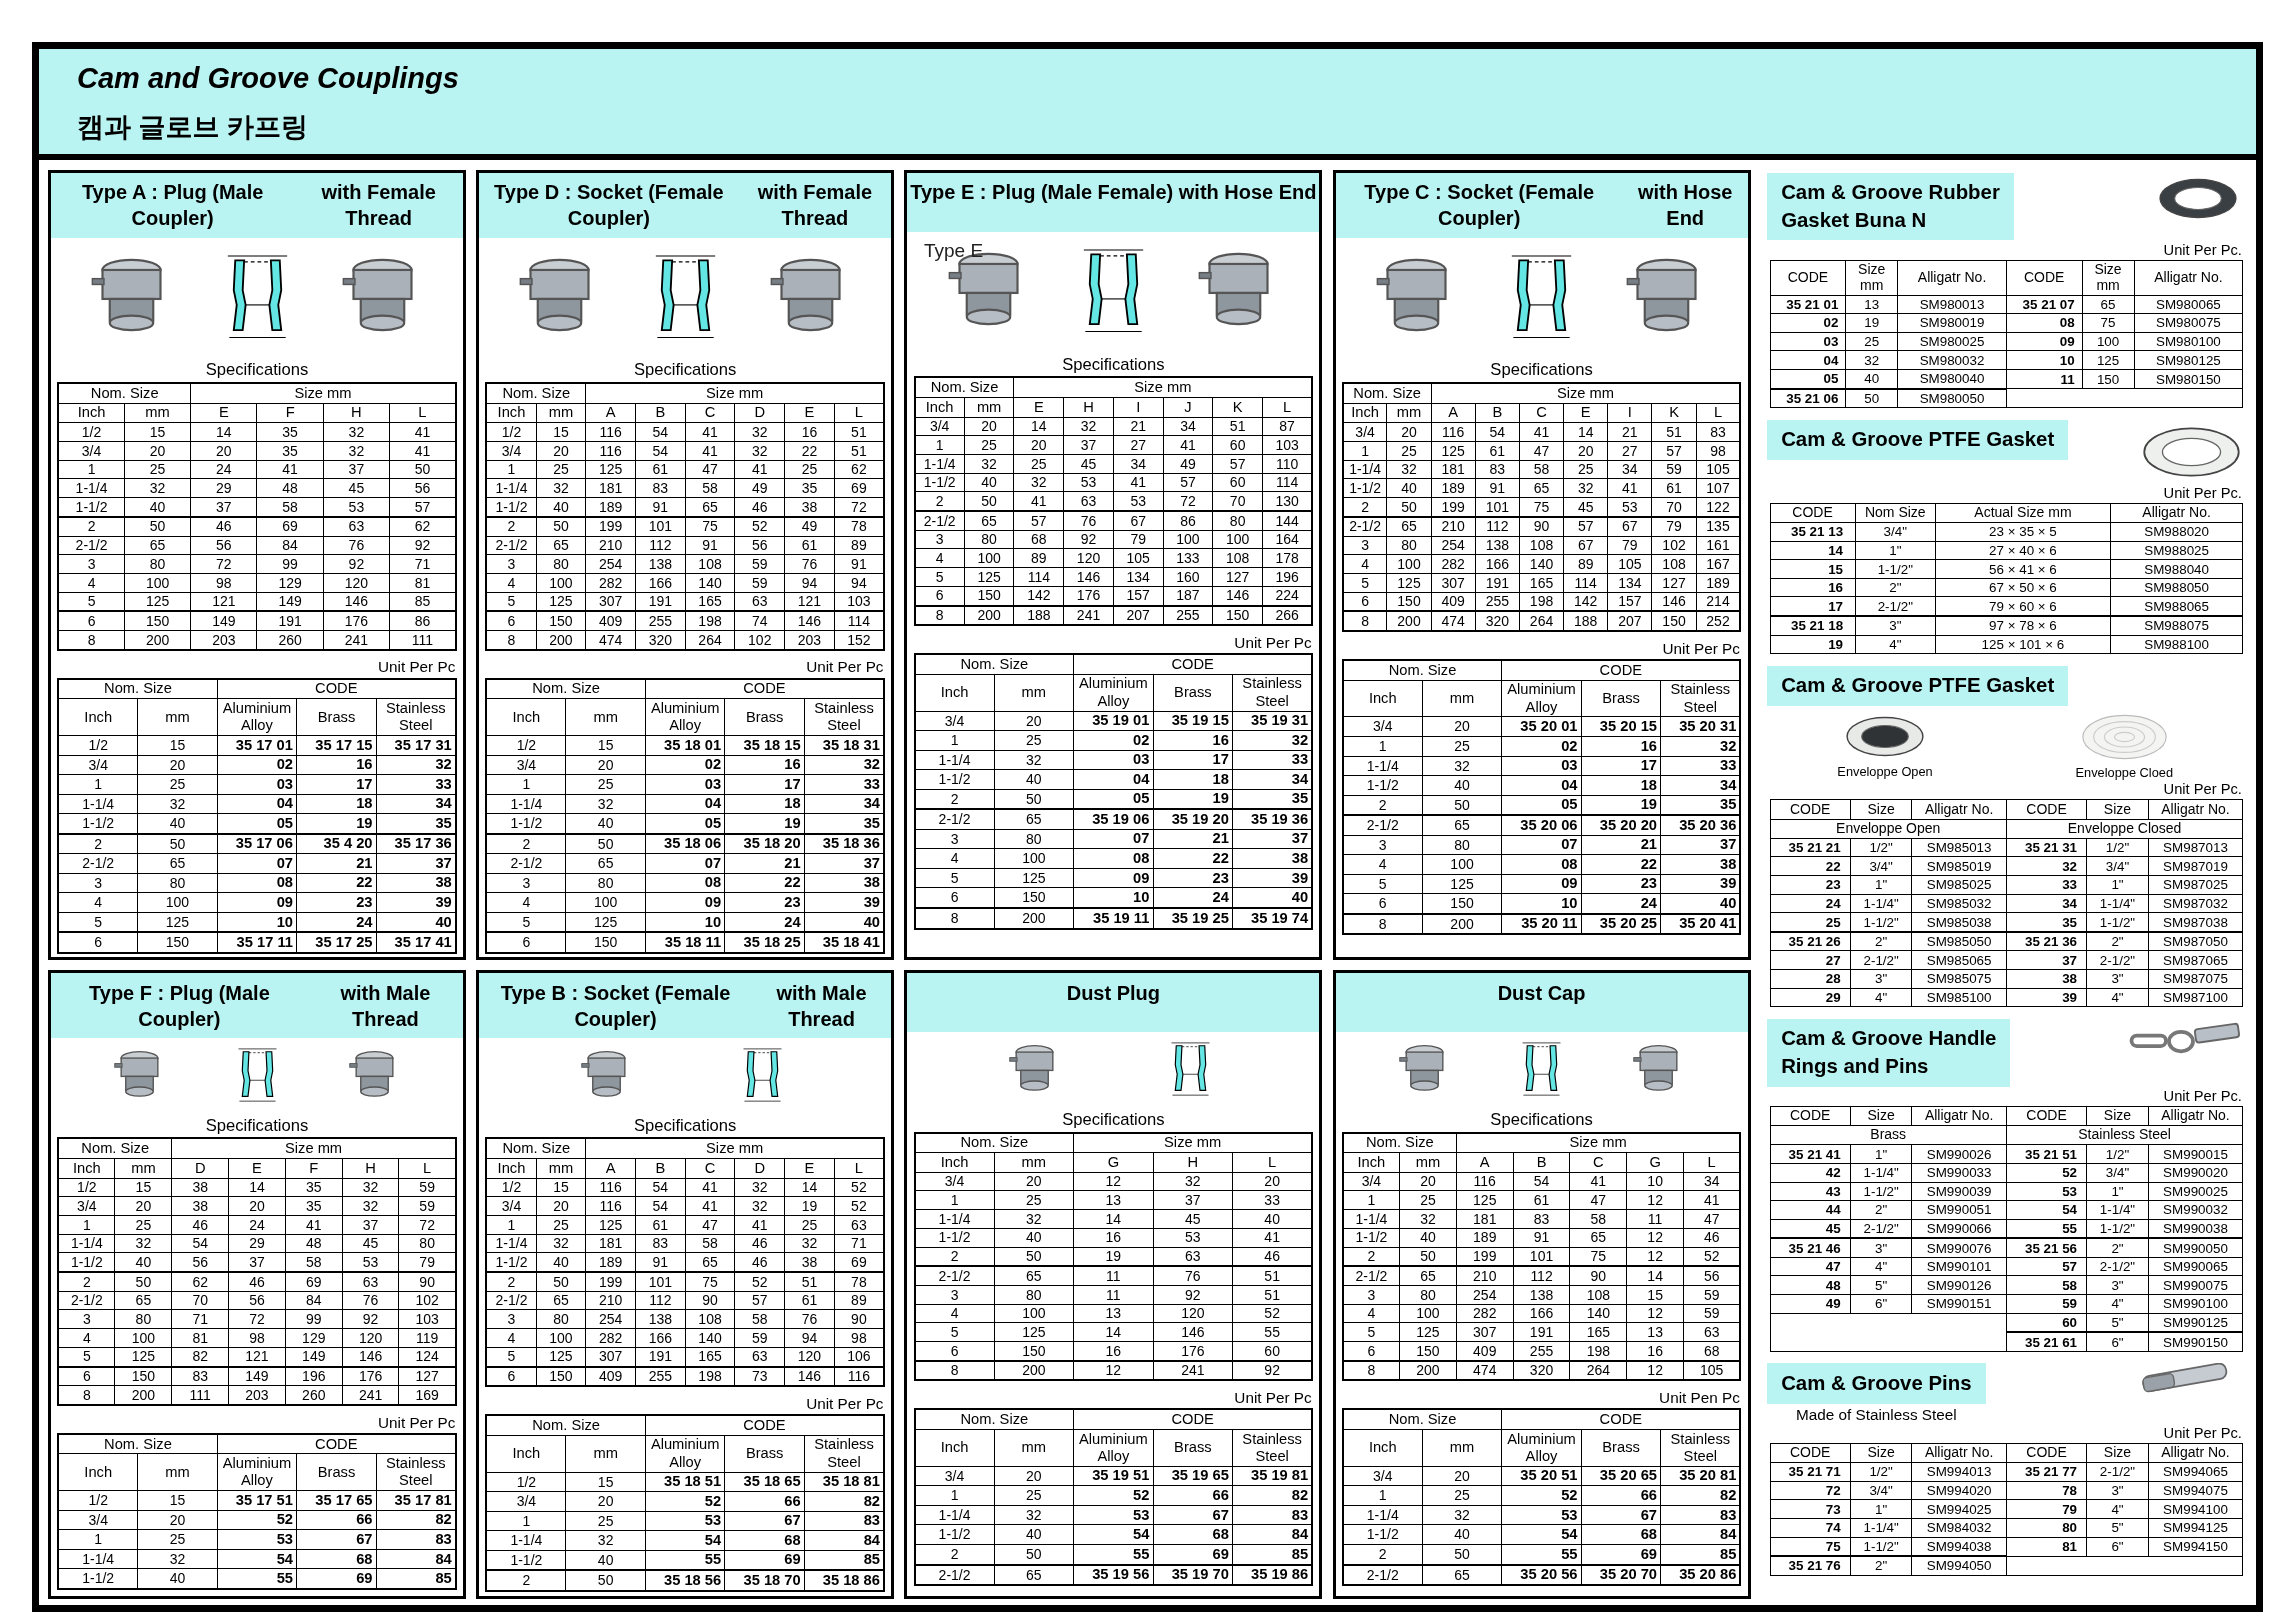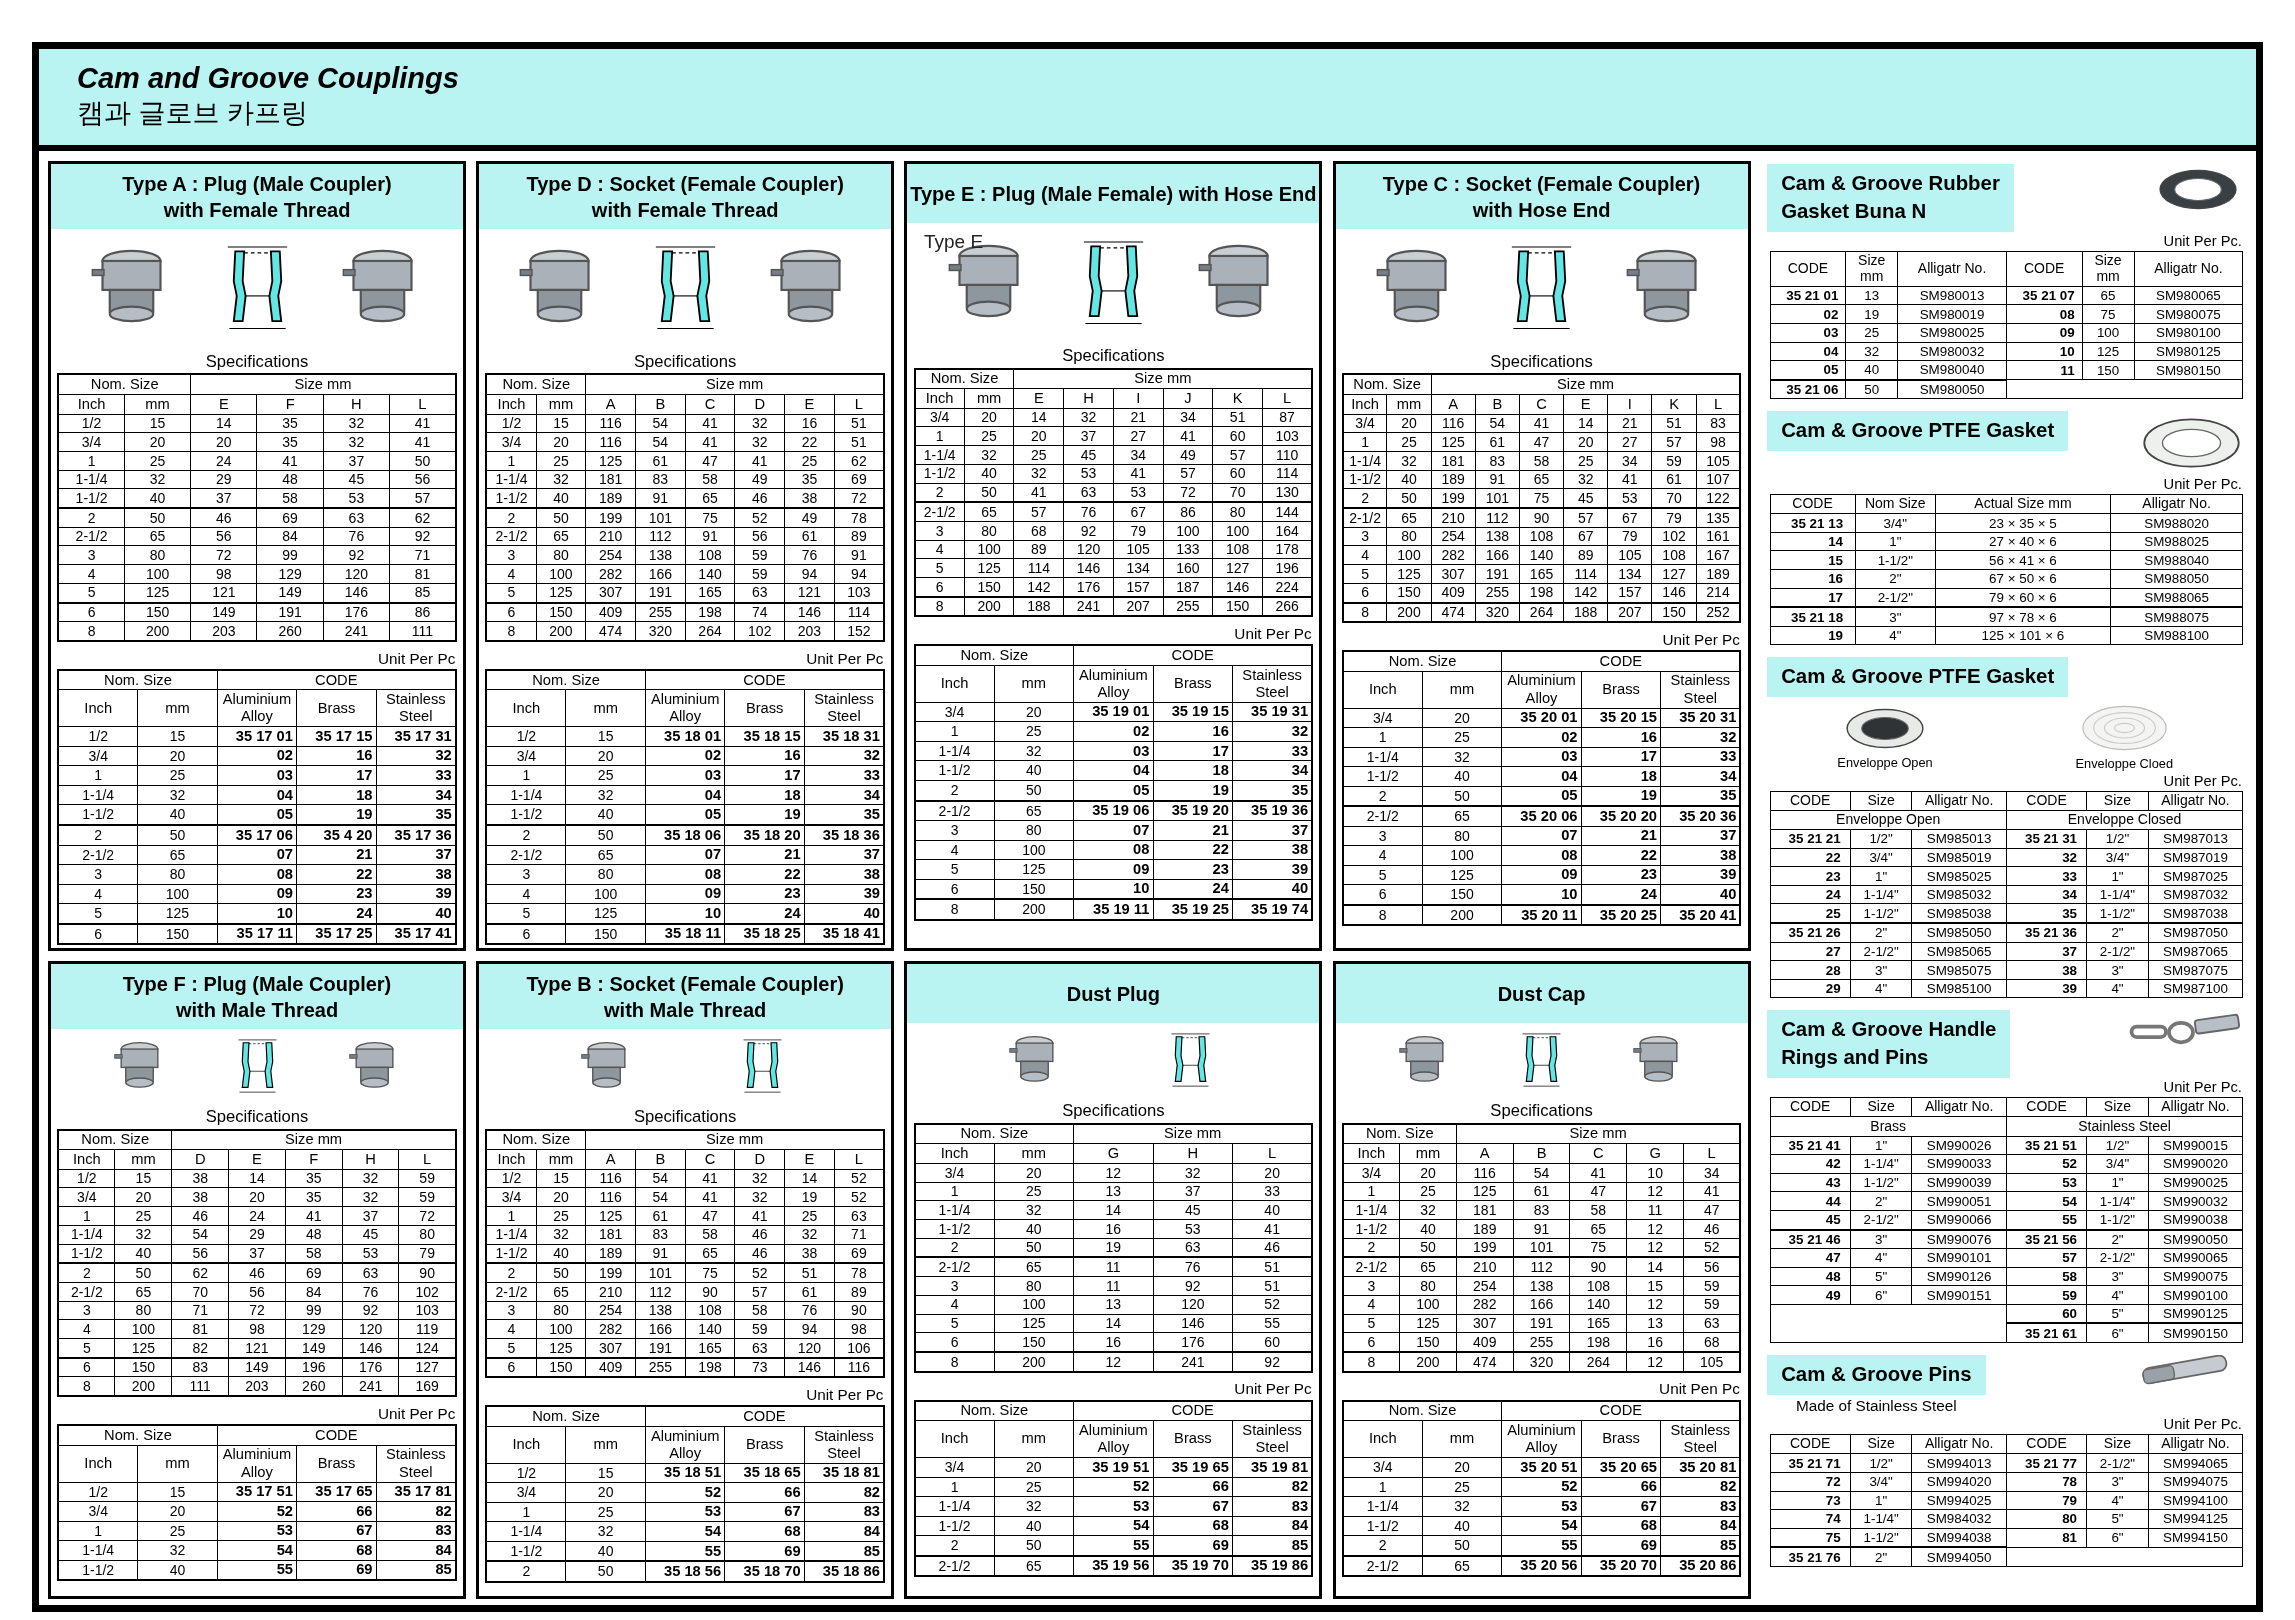--- a/index.html
+++ b/index.html
@@ -3,29 +3,29 @@
 <meta charset="utf-8">
 <style>
   :root{ --cyan:#b9f4f2; --dcyan:#63e6e4; }
   *{box-sizing:border-box}
   html,body{margin:0;padding:0;background:#fff}
   body{width:2295px;height:1621px;font-family:"Liberation Sans",sans-serif;color:#000}
   .page{width:2295px;height:1621px;padding:42px 32px 9px}
   .frame{border:7.7px solid #000;height:100%;display:flex;flex-direction:column;background:#fff}
   .header{background:var(--cyan);border-bottom:6.4px solid #000;display:flex;gap:77px;padding:12.8px 0 9px 38px;flex:0 0 102px}
   .h-en{font-size:29px;font-weight:700;font-style:italic}
-  .h-ko{font-size:27px;font-weight:400;margin-top:0}
+  .h-ko{font-size:27px;font-weight:700;margin-top:14px}
   .h-sub{font-size:20px;line-height:1.45;padding-top:2.6px}
   .h-ja{display:inline-block;min-width:275px}
   .content{flex:1;display:grid;grid-template-columns:418px 418px 418px 418px 1fr;gap:10.2px;padding:10.2px 9px 6.4px;min-height:0}
   .pcol{display:flex;flex-direction:column;gap:10.2px;min-height:0}
   .panel{border:3.2px solid #000;display:flex;flex-direction:column;overflow:hidden;background:#fff}
   .panel.r1{flex:0 0 790px}
   .panel.r2{flex:1}
-  .ptitle{background:var(--cyan);text-align:center;font-weight:700;font-size:20px;line-height:1.3;padding:6.4px 0;min-height:59px;display:flex;flex-direction:column;justify-content:center}
+  .ptitle{background:var(--cyan);text-align:center;font-weight:700;font-size:20px;line-height:1.3;padding:6.4px 0;min-height:59px;display:flex;flex-direction:row;justify-content:center}
   .figs{display:flex;align-items:center;justify-content:space-evenly;position:relative;flex:0 0 auto}
   .r1 .figs{height:120px}
   .r2 .figs{height:75px}
   .flabel{position:absolute;left:16.6px;top:8px;font-size:19px;color:#222}
   .speccap{text-align:center;font-size:16.6px;margin:2.6px 0 1.9px}
   table{border-collapse:collapse;margin:0 auto;table-layout:fixed}
   .tbl{width:97%;font-size:14px;text-align:center;border:2.6px solid #000}
   .tbl th{font-weight:400;font-size:14.7px}
   .tbl td,.tbl th{border:1.3px solid #000;padding:0.6px 1.3px;line-height:1.18}
   .tbl thead th{border-bottom:1.9px solid #000}

